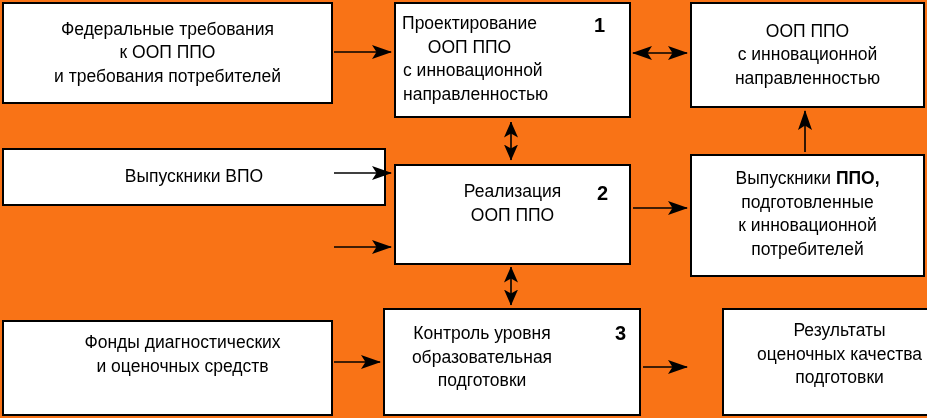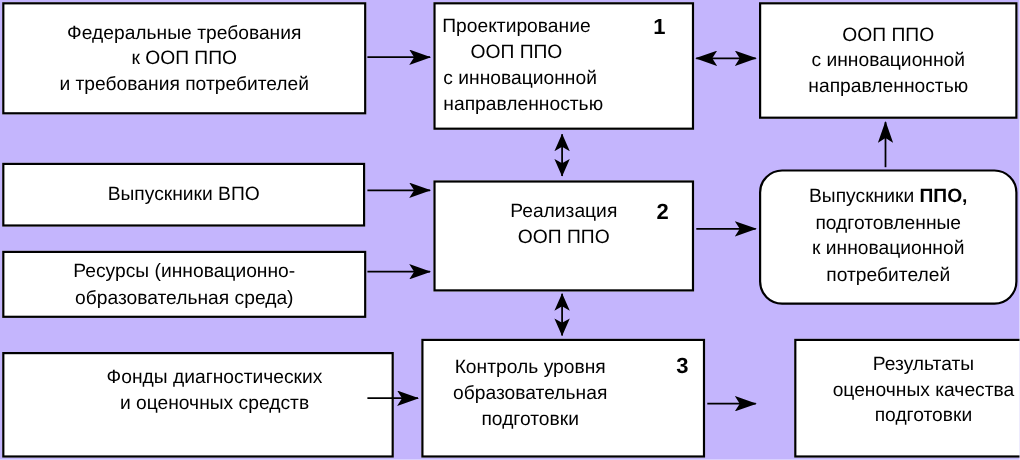--- a/index.html
+++ b/index.html
@@ -1,48 +1,48 @@
 <!DOCTYPE html>
 <html lang="ru"><head>
 <meta charset="utf-8">
 <style>
   html,body{margin:0;padding:0;background:#fff;}
   #stage{
     position:relative;
     width:927px;height:418px;
-    background:#c4b5fd;
+    background:#f97316;
     font-family:"Liberation Sans","DejaVu Sans",sans-serif;
     color:#000;
     overflow:hidden;
   }
   .box{
     position:absolute;
     border:2px solid #000;
     background:#fff;
     box-sizing:border-box;
     display:flex;
     flex-direction:column;
     justify-content:center;
     font-size:17.5px;
     line-height:23.5px;
     text-align:center;
   }
   .bline{white-space:nowrap;}
   
   .l1{left:2px;top:2px;width:331px;height:102px;}
-  .l2{left:2px;top:148px;width:330px;height:58px;}
+  .l2{left:2px;top:148px;width:384px;height:58px;}
   .l3{left:2px;top:228px;width:331px;height:61px;}
-  .l4{left:2px;top:320px;width:356px;height:96px;justify-content:flex-start;padding-top:9px;padding-left:30px;}
+  .l4{left:2px;top:320px;width:331px;height:96px;justify-content:flex-start;padding-top:9px;padding-left:30px;}
   
   .m1{left:394px;top:2px;width:237px;height:116px;justify-content:flex-start;padding-top:8px;}
   .m2{left:394px;top:164px;width:237px;height:101px;justify-content:flex-start;padding-top:14px;}
   .m3{left:383px;top:308px;width:258px;height:108px;justify-content:flex-start;padding-top:12px;}
   
   .r1{left:690px;top:2px;width:235px;height:106px;}
-  .r2{left:690px;top:154px;width:235px;height:123px;justify-content:flex-start;padding-top:11px;border-radius:21px;}
+  .r2{left:690px;top:154px;width:235px;height:123px;justify-content:flex-start;padding-top:11px;}
   .r3{left:722px;top:308px;width:235px;height:108px;justify-content:flex-start;padding-top:9px;}
 
   .m1 .c{padding-right:86px;}           
   .m1 .lft{text-align:left;padding-left:7px;}
   .m3 .bline{padding-right:60px;}
   .stage-num{
     position:absolute;
     font-weight:bold;
     font-size:20px;
     line-height:20px;
@@ -62,24 +62,20 @@
   <div class="box l1">
     <div class="bline">Федеральные требования</div>
     <div class="bline">к ООП ППО</div>
     <div class="bline">и требования потребителей</div>
   </div>
 
   <div class="box l2">
     <div class="bline">Выпускники ВПО</div>
   </div>
 
-  <div class="box l3">
-    <div class="bline">Ресурсы (инновационно-</div>
-    <div class="bline">образовательная среда)</div>
-  </div>
 
   <div class="box l4">
     <div class="bline">Фонды диагностических</div>
     <div class="bline">и оценочных средств</div>
   </div>
 
   <div class="box m1">
     <span class="stage-num">1</span>
     <div class="bline c">Проектирование</div>
     <div class="bline c">ООП ППО</div>

